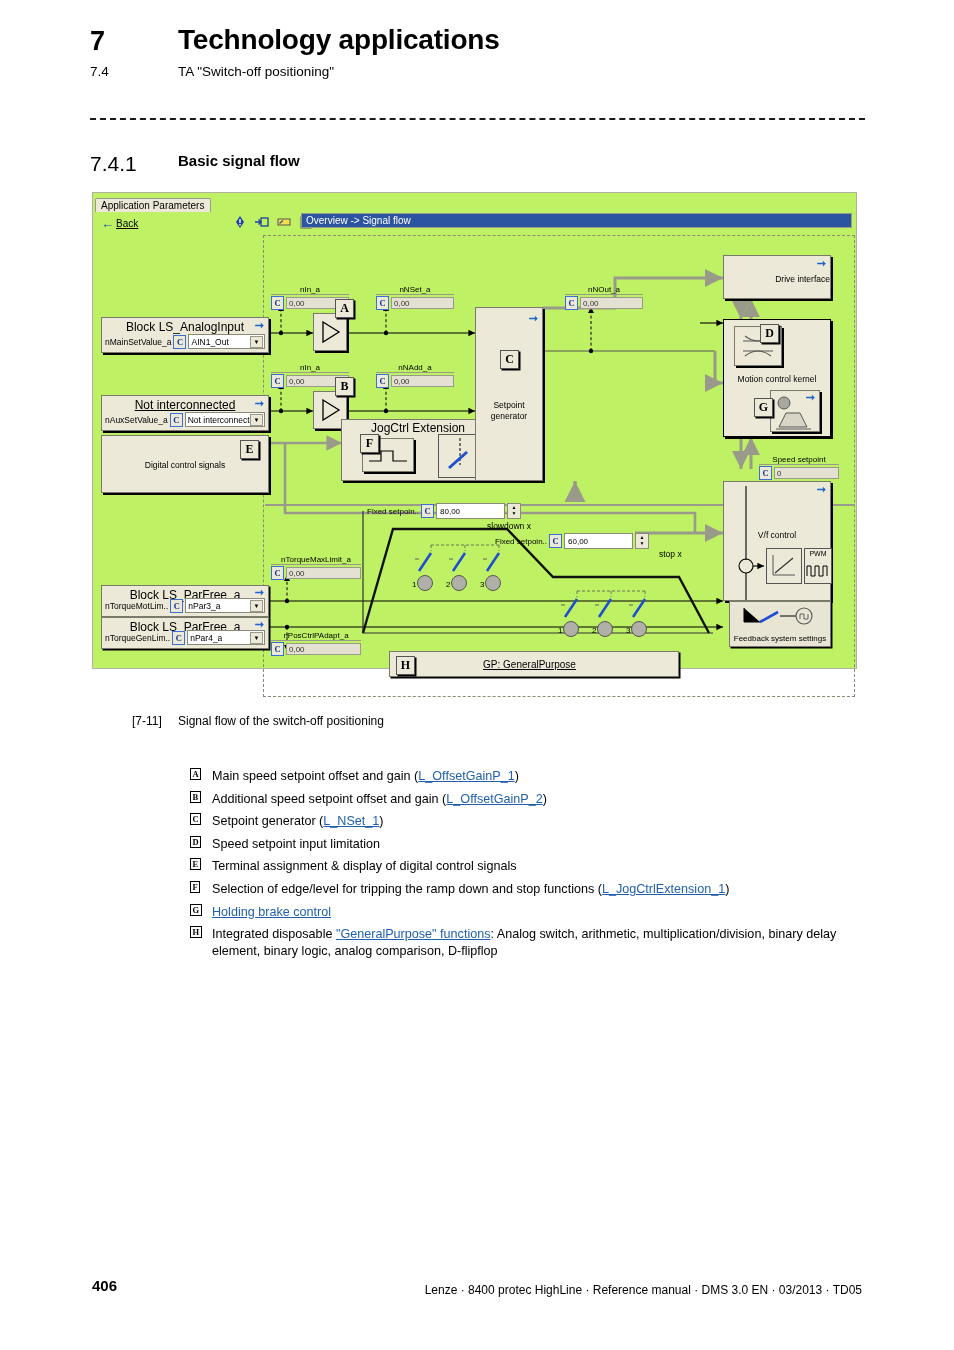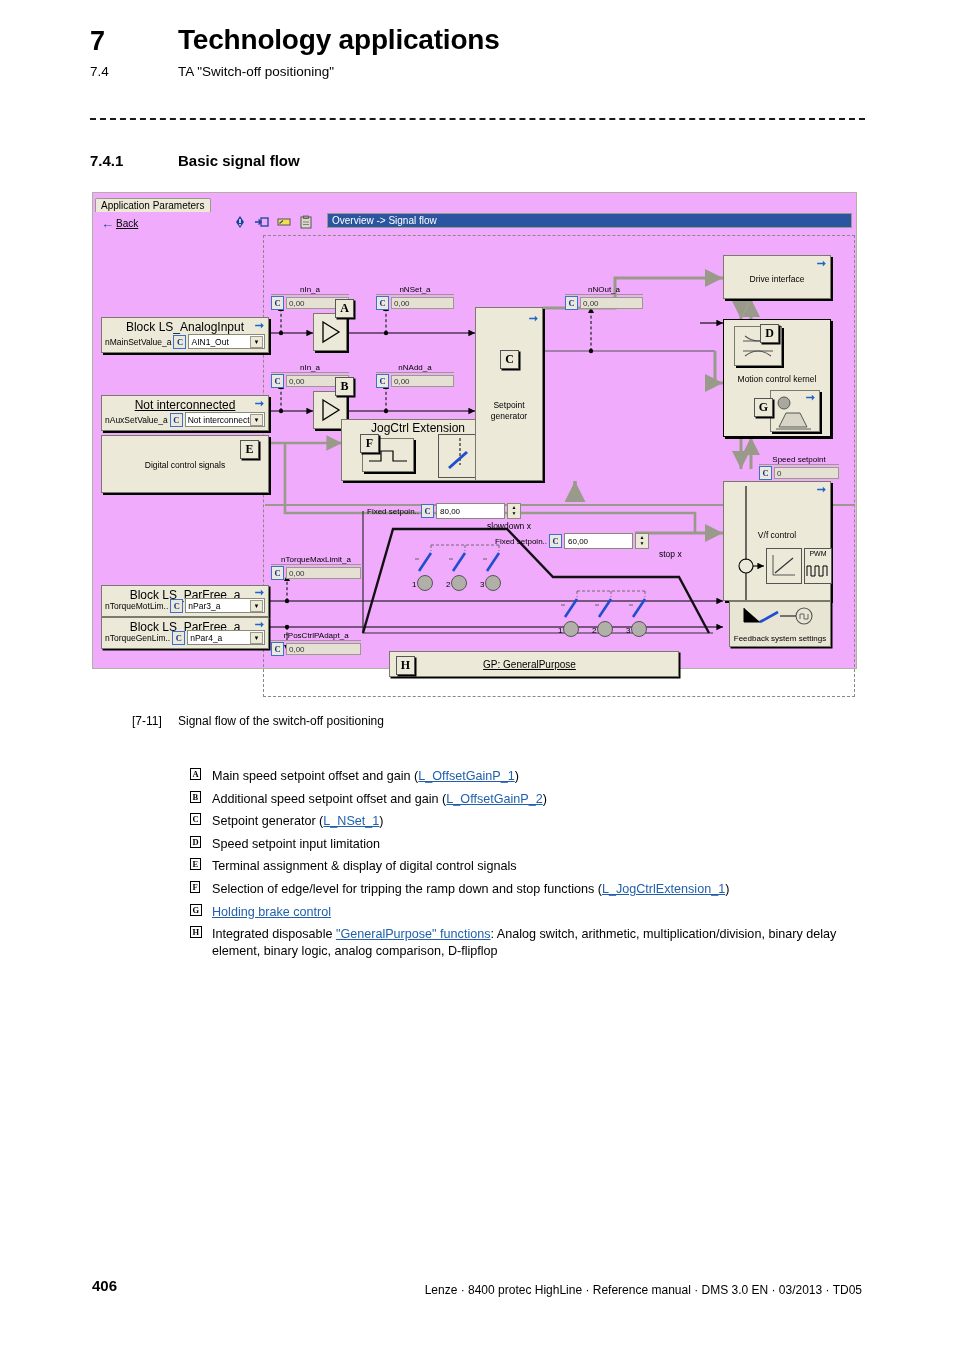--- a/index.html
+++ b/index.html
@@ -8,37 +8,37 @@
     font-family:"Liberation Sans",sans-serif;color:#000;
     position:relative;overflow:hidden;
   }
   
   .chapnum{position:absolute;left:90px;top:26px;font-size:27px;font-weight:bold;}
   .chaptitle{position:absolute;left:178px;top:24px;font-size:28px;font-weight:bold;letter-spacing:-.2px;}
   .secnum{position:absolute;left:90px;top:64px;font-size:13.5px;}
   .sectitle{position:absolute;left:178px;top:64px;font-size:13.5px;}
   .dashrule{position:absolute;left:90px;top:118px;width:775px;height:0;
     border-top:2.5px dashed #1a1a1a;}
-  .subnum{position:absolute;left:90px;top:152px;font-size:15px;font-weight:bold;}
+  .subnum{position:absolute;left:90px;top:152px;font-size:21px;font-weight:normal;}
   .subtitle{position:absolute;left:178px;top:152px;font-size:15px;font-weight:bold;}
 
   
   .shot{position:absolute;left:92px;top:192px;width:765px;height:477px;
-    background:#f0abfc;border:1px solid #b4b0a0;box-sizing:border-box;}
+    background:#bef264;border:1px solid #b4b0a0;box-sizing:border-box;}
   .tabstrip{position:absolute;left:2px;top:2px;height:16px;}
   .tab{display:inline-block;font-size:10px;padding:1px 6px 1px 5px;
     background:#ece9d8;border:1px solid #9a9a8a;border-bottom:none;
     border-radius:2px 2px 0 0;}
   .toolbar{position:absolute;left:0;top:20px;width:100%;height:20px;}
   .tb-back{position:absolute;left:8px;top:3px;font-size:10px;}
   .tb-back u{text-decoration:underline;}
   .arrowleft{display:inline-block;color:#1d4ea8;font-size:13px;
     font-weight:bold;vertical-align:-1px;margin-right:2px;}
   .tbicon{position:absolute;top:2px;width:14px;height:14px;}
-  .addrbar{position:absolute;left:234px;top:20px;right:4px;height:15px;
+  .addrbar{position:absolute;left:208px;top:20px;right:4px;height:15px;
     background:#2b55a0;color:#fff;font-size:10px;padding:1px 0 7px 4px;
     box-sizing:border-box;border:1px solid #9a9a8a;}
   .canvas{position:absolute;left:2px;top:40px;right:2px;bottom:2px;}
 
   
   .dashbox{position:absolute;left:168px;top:2px;width:592px;height:462px;
     border:1px dashed #8a8a7a;box-sizing:border-box;}
 
   
   .blk{position:absolute;background:#ece9d8;border:1px solid #7a7a6a;
@@ -342,21 +342,21 @@
     </div>
 
     <div class="blk" style="left:380px;top:74px;width:68px;height:174px">
       <div class="gotoarrow" style="top:6px">➞</div>
       <div class="badge" style="left:24px;top:42px">C</div>
       <div style="position:absolute;left:0;right:0;top:92px;text-align:center;font-size:8.5px;line-height:11px">Setpoint generator</div>
     </div>
 
     <div class="blk" style="left:628px;top:22px;width:108px;height:44px">
       <div class="gotoarrow" style="top:3px">➞</div>
-      <div style="position:absolute;left:0;right:0;top:18px;text-align:center;font-size:8.5px">Drive interface</div>
+      <div style="position:absolute;left:0;right:0;top:18px;text-align:right;font-size:8.5px">Drive interface</div>
     </div>
 
     <div class="blk" style="left:628px;top:86px;width:108px;height:118px;box-shadow:2px 2px 0 #000;border:1.5px solid #000">
       <div class="blk" style="left:10px;top:6px;width:48px;height:40px">
         <svg width="46" height="38" viewBox="0 0 46 38">
           <path d="M8 14 H38 M8 24 H38" stroke="#555" stroke-width="1.2"></path>
           <path d="M10 9 Q23 19 36 9" fill="none" stroke="#555" stroke-width="1.1"></path>
           <path d="M10 29 Q23 19 36 29" fill="none" stroke="#555" stroke-width="1.1"></path>
         </svg>
       </div>

